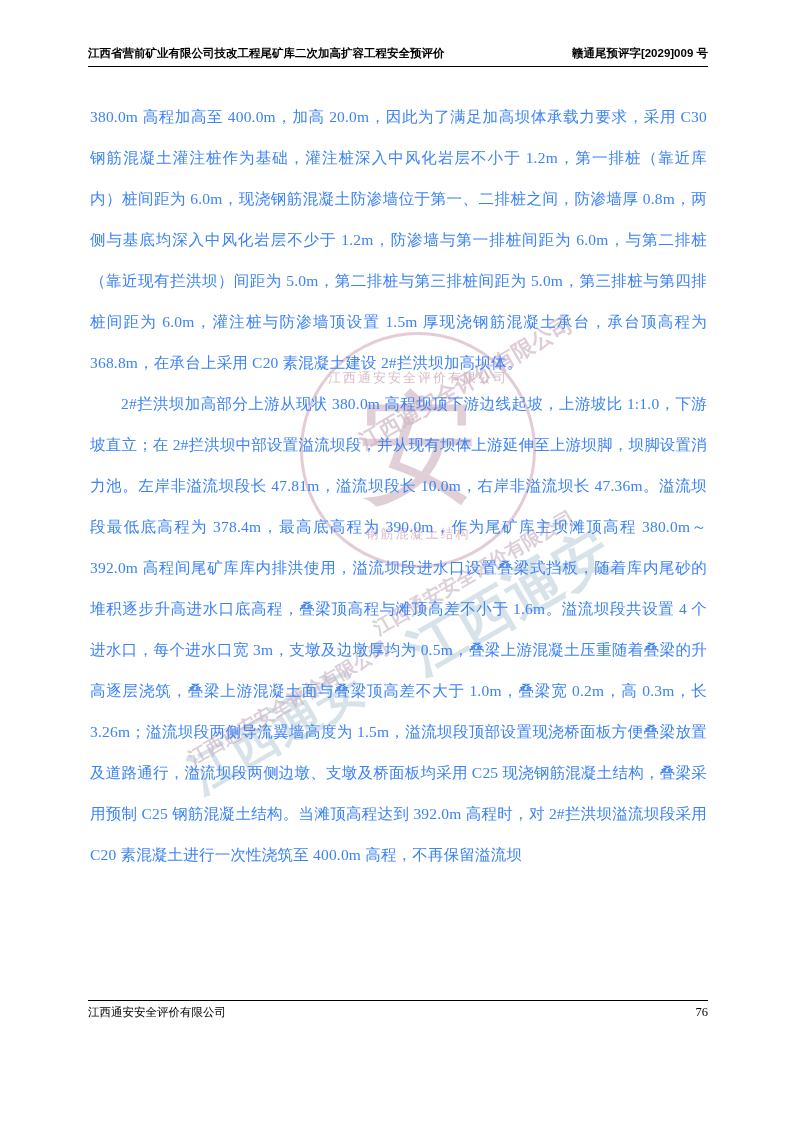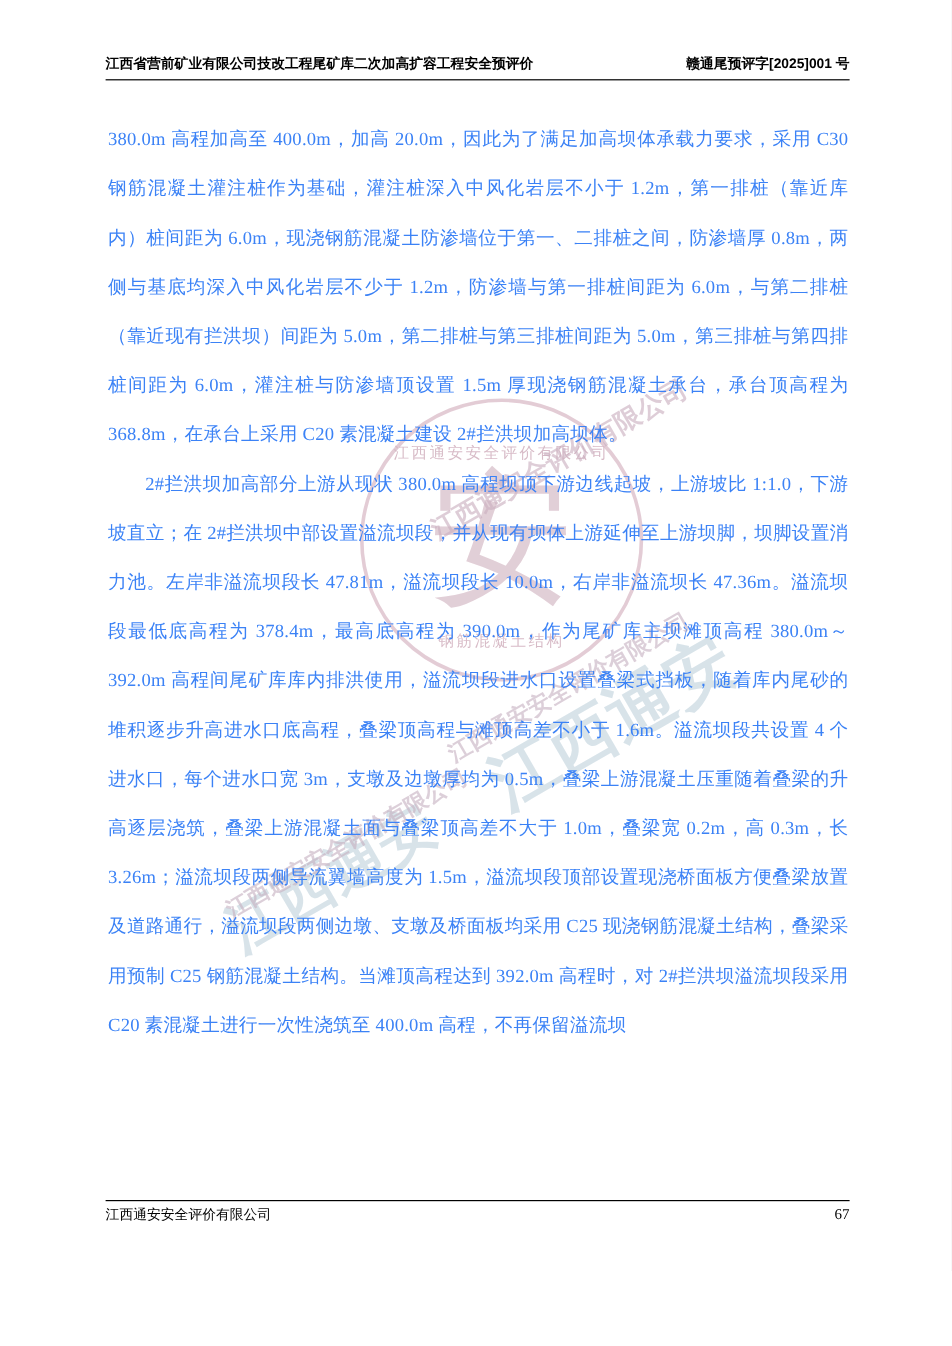--- a/index.html
+++ b/index.html
@@ -179,31 +179,31 @@
     <div class="wm-text wm-t1">江西通安全评价有限公司</div>
     <div class="wm-text wm-t2">江西通安</div>
     <div class="wm-text wm-t3">江西通安</div>
     <div class="wm-text wm-t4">江西通安安全评价有限公司</div>
     <div class="wm-text wm-t5">江西通安安全评价有限公司</div>
   </div>
 
   <div class="header">
     <div class="header-row">
       <span>江西省营前矿业有限公司技改工程尾矿库二次加高扩容工程安全预评价</span>
-      <span>赣通尾预评字[2025]001 号</span>
+      <span>赣通尾预评字[2029]009 号</span>
     </div>
     <div class="header-line"></div>
   </div>
 
   <div class="content">
     <p>380.0m 高程加高至 400.0m，加高 20.0m，因此为了满足加高坝体承载力要求，采用 C30 钢筋混凝土灌注桩作为基础，灌注桩深入中风化岩层不小于 1.2m，第一排桩（靠近库内）桩间距为 6.0m，现浇钢筋混凝土防渗墙位于第一、二排桩之间，防渗墙厚 0.8m，两侧与基底均深入中风化岩层不少于 1.2m，防渗墙与第一排桩间距为 6.0m，与第二排桩（靠近现有拦洪坝）间距为 5.0m，第二排桩与第三排桩间距为 5.0m，第三排桩与第四排桩间距为 6.0m，灌注桩与防渗墙顶设置 1.5m 厚现浇钢筋混凝土承台，承台顶高程为 368.8m，在承台上采用 C20 素混凝土建设 2#拦洪坝加高坝体。</p>
     <p class="indent">2#拦洪坝加高部分上游从现状 380.0m 高程坝顶下游边线起坡，上游坡比 1:1.0，下游坡直立；在 2#拦洪坝中部设置溢流坝段，并从现有坝体上游延伸至上游坝脚，坝脚设置消力池。左岸非溢流坝段长 47.81m，溢流坝段长 10.0m，右岸非溢流坝长 47.36m。溢流坝段最低底高程为 378.4m，最高底高程为 390.0m，作为尾矿库主坝滩顶高程 380.0m～392.0m 高程间尾矿库库内排洪使用，溢流坝段进水口设置叠梁式挡板，随着库内尾砂的堆积逐步升高进水口底高程，叠梁顶高程与滩顶高差不小于 1.6m。溢流坝段共设置 4 个进水口，每个进水口宽 3m，支墩及边墩厚均为 0.5m，叠梁上游混凝土压重随着叠梁的升高逐层浇筑，叠梁上游混凝土面与叠梁顶高差不大于 1.0m，叠梁宽 0.2m，高 0.3m，长 3.26m；溢流坝段两侧导流翼墙高度为 1.5m，溢流坝段顶部设置现浇桥面板方便叠梁放置及道路通行，溢流坝段两侧边墩、支墩及桥面板均采用 C25 现浇钢筋混凝土结构，叠梁采用预制 C25 钢筋混凝土结构。当滩顶高程达到 392.0m 高程时，对 2#拦洪坝溢流坝段采用 C20 素混凝土进行一次性浇筑至 400.0m 高程，不再保留溢流坝</p>
   </div>
 
   <div class="footer">
     <div class="footer-line"></div>
     <div class="footer-row">
       <span>江西通安安全评价有限公司</span>
-      <span class="footer-page">67</span>
+      <span class="footer-page">76</span>
     </div>
   </div>
 
 </div>
 
 </body></html>

